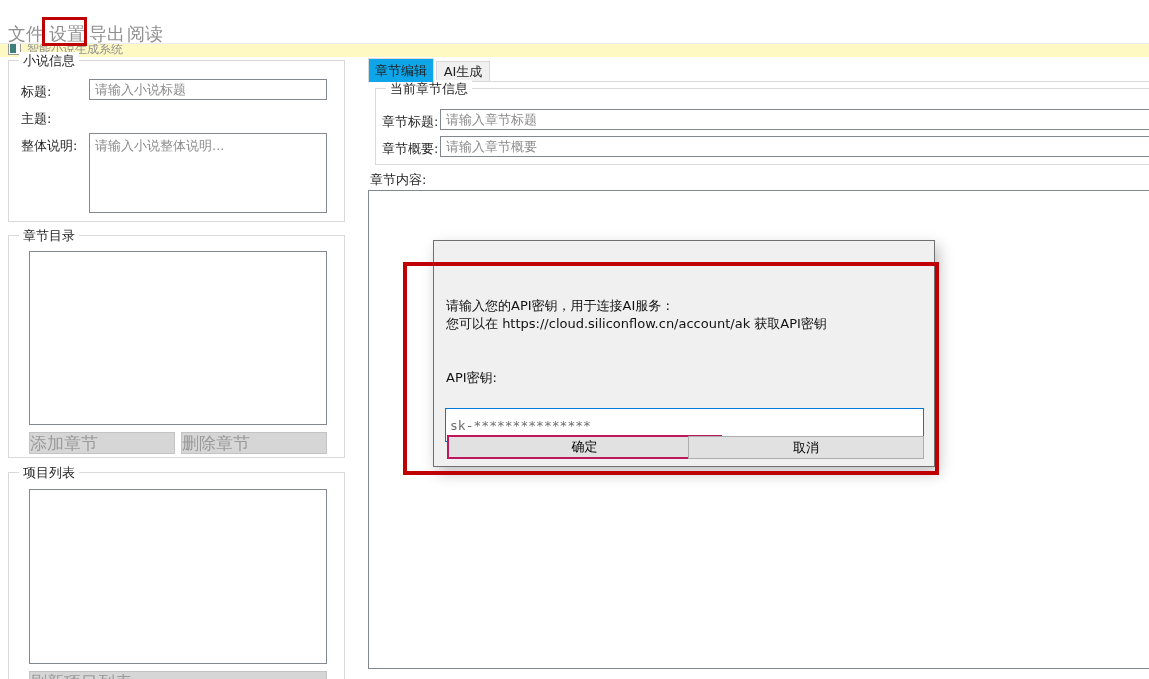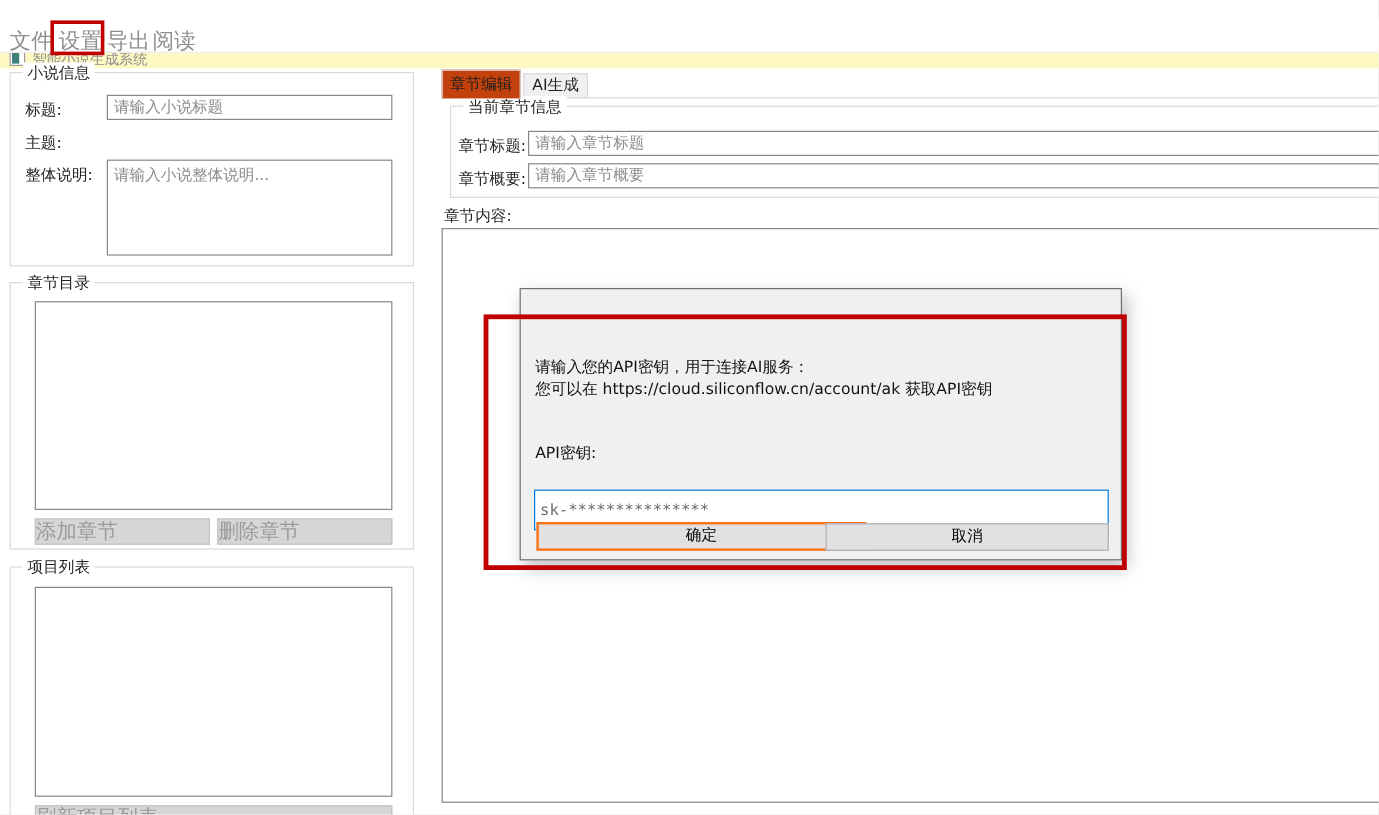--- a/index.html
+++ b/index.html
@@ -43,21 +43,21 @@
   .listbox { position: absolute; border: 1px solid #828790; background: #fff; }
   .btn-gray {
     position: absolute; background: #d6d6d6; border: 1px solid #c3c3c3;
     color: #9a9a9a; font-size: 17px; text-align: left; line-height: 20px; cursor: default;
     font-family: "DejaVu Sans", sans-serif;
   }
   
   .tabstrip-line { position: absolute; height: 1px; background: #d9d9d9; }
   .tab { position: absolute; font-size: 13px; text-align: center; cursor: default; white-space: nowrap; }
   .tab.active {
-    background: #c2410c; border: 1px solid #d9d9d9; border-bottom: none;
+    background: #0ea5e9; border: 1px solid #d9d9d9; border-bottom: none;
     z-index: 2; line-height: 23px; color: #1f1f1f;
   }
   .tab.inactive {
     background: #f0f0f0; border: 1px solid #d9d9d9;
     line-height: 19px; color: #1f1f1f;
   }
   
   .dialog {
     position: absolute; left: 433px; top: 240px; width: 502px; height: 227px;
     background: #f0f0f0; border: 1px solid #707070;
@@ -84,21 +84,21 @@
   .dialog-key-input {
     position: absolute; left: 11px; top: 167px; width: 479px; height: 22px;
     border: 1px solid #0078d7; background: #fff; color: #6e6e6e;
     font-size: 13px; padding: 16px 4px; outline: none;
     font-family: "DejaVu Sans Mono", monospace;
   }
   .dialog-btn {
     position: absolute; top: 194px; height: 24px; background: #e1e1e1;
     font-size: 13px; color: #000; text-align: center; line-height: 20px; cursor: default;
   }
-  .dialog-btn.ok { left: 13px; width: 275px; border: 2px solid #f97316; }
+  .dialog-btn.ok { left: 13px; width: 275px; border: 2px solid #be185d; }
   .dialog-btn.cancel { left: 254px; top: 195px; width: 236px; height: 23px; border: 1px solid #adadad; line-height: 21px; }
   
   .annotation { position: absolute; border-style: solid; border-color: #c00000; background: transparent; z-index: 20; pointer-events: none; }
   .annotation.menu-box { left: 42px; top: 17px; width: 45px; height: 29px; border-width: 3px; }
   .annotation.dialog-box { left: 403px; top: 262px; width: 536px; height: 213px; border-width: 4px; }
 </style>
 </head>
 <body>
 
 <div class="app">

